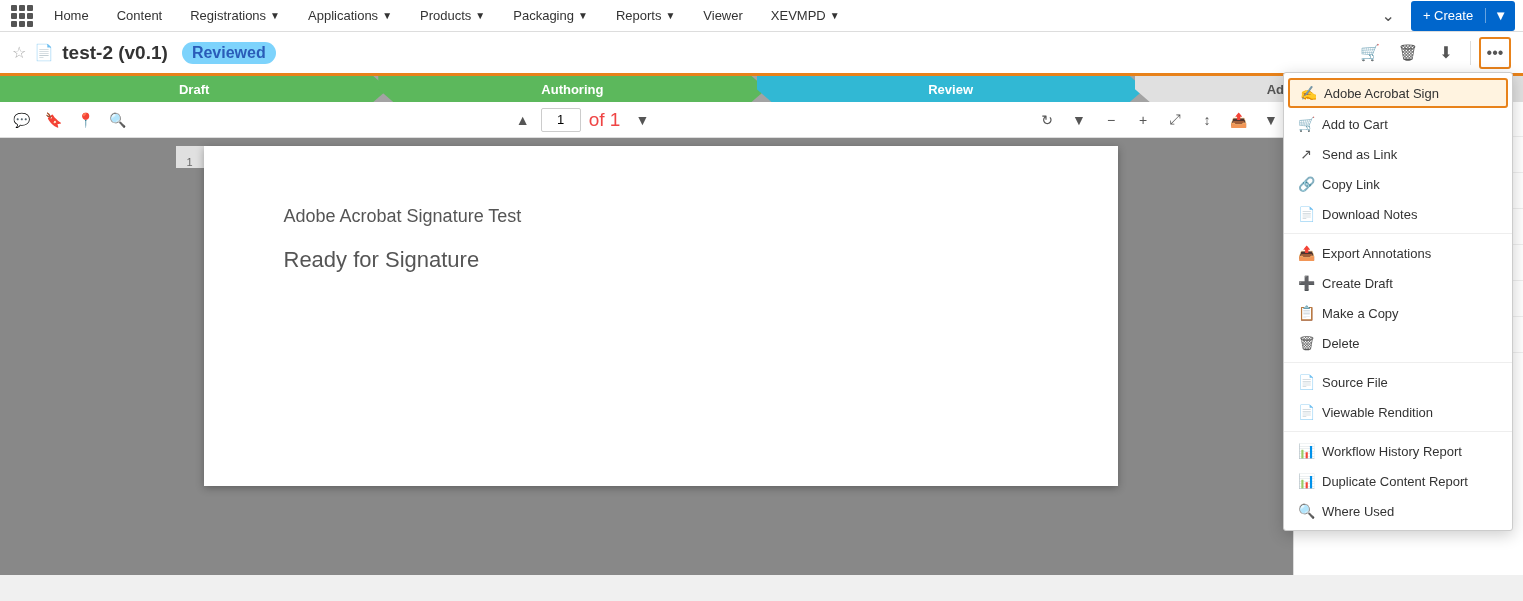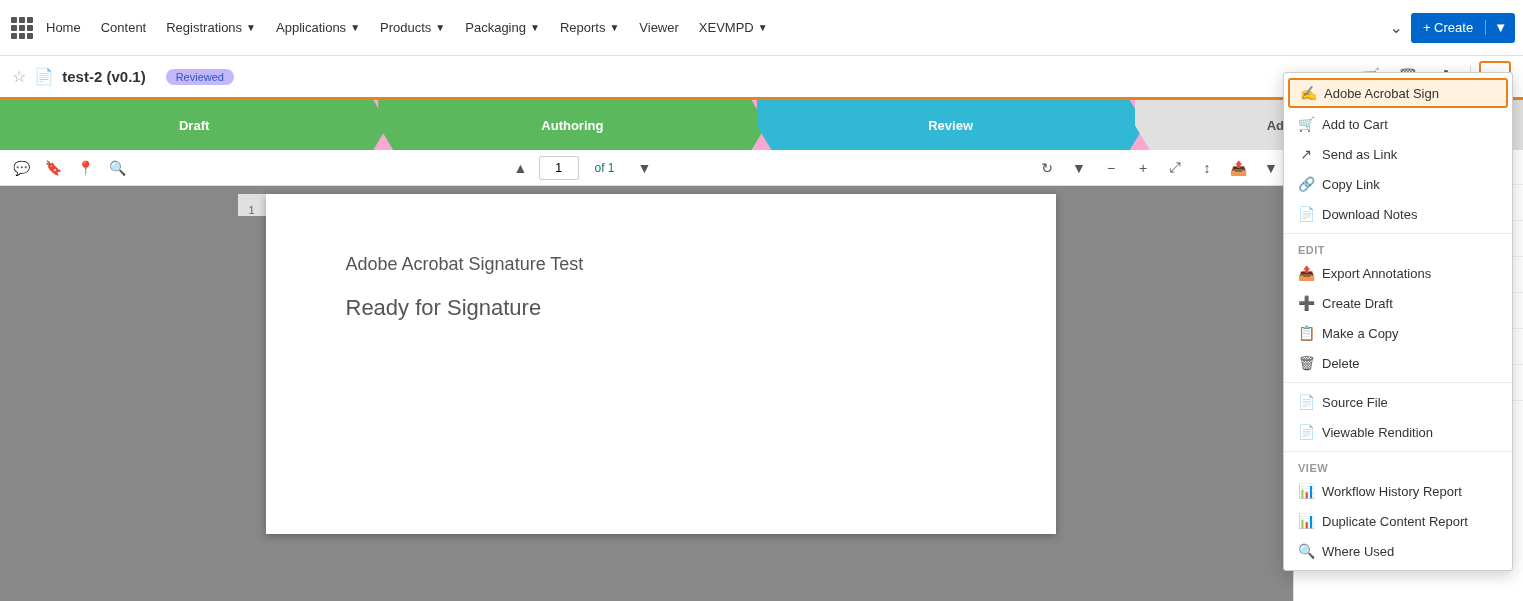--- a/index.html
+++ b/index.html
@@ -2,21 +2,21 @@
 <html><head>
   <meta charset="utf-8">
   <style>
     * { box-sizing: border-box; margin: 0; padding: 0; }
     body { font-family: Arial, sans-serif; font-size: 13px; background: #f0f0f0; overflow: hidden; width: 1523px; height: 601px; }
 
     
     .top-nav {
       display: flex; align-items: center;
       background: #fff; border-bottom: 1px solid #ddd;
-      height: 56px; padding: 0 8px; gap: 0;
+      height: 32px; padding: 0 8px; gap: 8px;
     }
     .nav-grid-icon { width: 28px; height: 28px; display: flex; align-items: center; justify-content: center; cursor: pointer; }
     .nav-item {
       padding: 0 10px; height: 40px; display: flex; align-items: center;
       cursor: pointer; white-space: nowrap; font-size: 13px; color: #333;
     }
     .nav-item .arrow { margin-left: 4px; font-size: 10px; }
     .nav-spacer { flex: 1; }
     .btn-create {
       display: flex; align-items: center;
@@ -27,40 +27,40 @@
     .btn-create-arrow { padding: 0 8px; }
 
     
     .subheader {
       display: flex; align-items: center;
       background: #fff; border-bottom: 3px solid #e8821a;
       height: 44px; padding: 0 12px; gap: 8px;
     }
     .star-icon { color: #aaa; cursor: pointer; font-size: 16px; }
     .doc-icon { font-size: 16px; color: #2a5cb8; }
-    .doc-title { font-size: 15px; font-weight: bold; color: #333; margin-right: 12px; }
+    .doc-title { font-size: 19px; font-weight: bold; color: #333; margin-right: 6px; }
     .reviewed-badge {
-      background: #c4b5fd; color: #2a5cb8; border-radius: 12px;
-      padding: 2px 10px; font-size: 11px; font-weight: normal;
+      background: #7dd3fc; color: #2a5cb8; border-radius: 12px;
+      padding: 2px 10px; font-size: 16px; font-weight: bold;
     }
     .subheader-spacer { flex: 1; }
     .toolbar-icons { display: flex; align-items: center; gap: 6px; }
     .toolbar-btn {
       width: 32px; height: 32px; border: none; background: transparent;
       cursor: pointer; display: flex; align-items: center; justify-content: center;
       font-size: 16px; color: #555; border-radius: 3px;
     }
     .toolbar-btn-active {
       border: 2px solid #e8821a; background: transparent;
     }
     .toolbar-divider { width: 1px; height: 24px; background: #ddd; margin: 0 2px; }
 
     
     .workflow-bar {
-      display: flex; height: 50px; background: #f9a8d4;
+      display: flex; height: 26px; background: #a3a3a3;
     }
     .wf-step {
       flex: 1; display: flex; align-items: center; justify-content: center;
       font-size: 13px; font-weight: bold; position: relative;
       cursor: pointer;
     }
     .wf-step-draft { background: #5cb85c; color: #fff; clip-path: polygon(0 0, calc(100% - 15px) 0, 100% 50%, calc(100% - 15px) 100%, 0 100%); }
     .wf-step-authoring { background: #5cb85c; color: #fff; clip-path: polygon(0 0, calc(100% - 15px) 0, 100% 50%, calc(100% - 15px) 100%, 15px 100%, 0 50%); margin-left: -10px; }
     .wf-step-review { background: #31b8d4; color: #fff; clip-path: polygon(0 0, calc(100% - 15px) 0, 100% 50%, calc(100% - 15px) 100%, 15px 100%, 0 50%); margin-left: -10px; font-weight: bold; }
     .wf-step-sign { background: #e0e0e0; color: #555; clip-path: polygon(0 0, 100% 0, 100% 100%, 15px 100%, 0 50%); margin-left: -10px; }
@@ -88,27 +88,27 @@
     .vt-btn {
       width: 28px; height: 28px; border: none; background: transparent;
       cursor: pointer; display: flex; align-items: center; justify-content: center;
       font-size: 14px; color: #555; border-radius: 2px;
     }
     .vt-spacer { flex: 1; }
     .page-input {
       width: 40px; height: 24px; border: 1px solid #ccc; border-radius: 2px;
       text-align: center; font-size: 13px;
     }
-    .page-of { margin: 0 12px; font-size: 12px; color: #0f766e; }
+    .page-of { margin: 0 4px; font-size: 19px; color: #ef4444; }
     .doc-canvas {
       flex: 1; background: #888; display: flex; align-items: flex-start;
       justify-content: center; padding: 8px; overflow: auto;
     }
     .doc-page {
-      background: #fff; width: 790px; min-height: 340px;
+      background: #fff; width: 914px; min-height: 340px;
       box-shadow: 0 2px 8px rgba(0,0,0,0.3);
       padding: 60px 80px; position: relative;
     }
     .doc-text-1 { font-size: 18px; color: #555; margin-bottom: 20px; }
     .doc-text-2 { font-size: 22px; color: #555; }
 
     
     .right-panel {
       width: 230px; background: #fff; border-left: 1px solid #ddd;
       overflow-y: auto;
@@ -332,21 +332,20 @@
     <span class="menu-icon">🔗</span>
     <span>Copy Link</span>
   </div>
   <div class="menu-item">
     <span class="menu-icon">📄</span>
     <span>Download Notes</span>
   </div>
 
   <div class="menu-divider"></div>
 
-  <div class="menu-section-label">EDIT</div>
 
   <div class="menu-item">
     <span class="menu-icon">📤</span>
     <span>Export Annotations</span>
   </div>
   <div class="menu-item">
     <span class="menu-icon">➕</span>
     <span>Create Draft</span>
   </div>
   <div class="menu-item">
@@ -365,21 +364,20 @@
     <span class="menu-icon">📄</span>
     <span>Source File</span>
   </div>
   <div class="menu-item">
     <span class="menu-icon menu-icon-red">📄</span>
     <span>Viewable Rendition</span>
   </div>
 
   <div class="menu-divider"></div>
 
-  <div class="menu-section-label">VIEW</div>
 
   <div class="menu-item">
     <span class="menu-icon">📊</span>
     <span>Workflow History Report</span>
   </div>
   <div class="menu-item">
     <span class="menu-icon">📊</span>
     <span>Duplicate Content Report</span>
   </div>
   <div class="menu-item">

